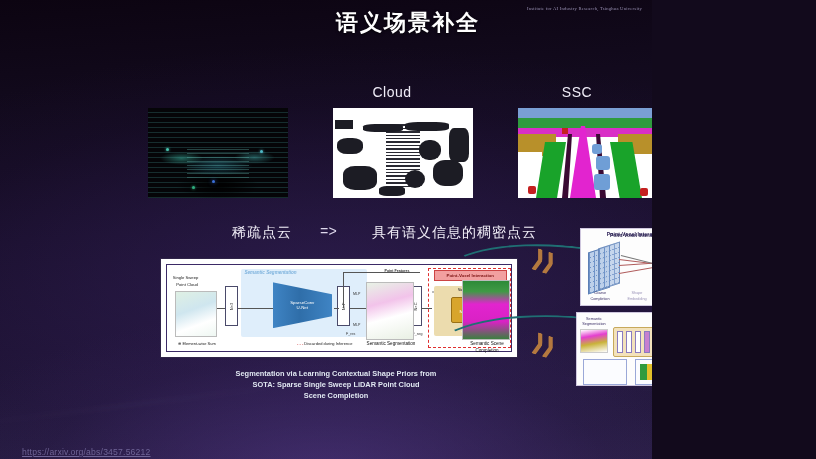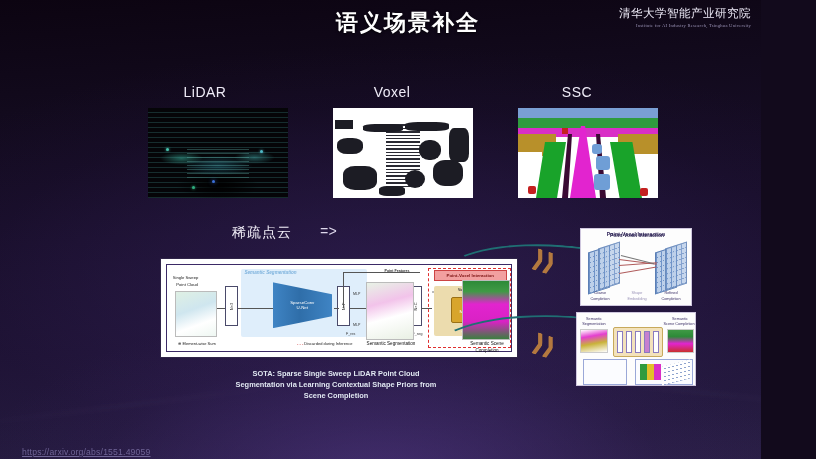--- a/index.html
+++ b/index.html
@@ -3,21 +3,21 @@
 <meta charset="utf-8">
 <style>
   * { margin:0; padding:0; box-sizing:border-box; }
   html,body { width:816px; height:459px; overflow:hidden; }
   body {
     font-family: "Liberation Sans", sans-serif;
     background:#120a1c;
     position:relative;
   }
   #slide {
-    position:absolute; left:0; top:0; width:761px; height:459px;
+    position:absolute; left:0; top:0; width:652px; height:459px;
     overflow:hidden;
     background:
       radial-gradient(ellipse 520px 220px at 50% 104%, rgba(92,62,150,0.50) 0%, rgba(60,36,100,0.14) 55%, rgba(0,0,0,0) 78%),
       radial-gradient(ellipse 700px 300px at 52% 62%, rgba(62,40,108,0.45) 0%, rgba(40,22,72,0.12) 60%, rgba(0,0,0,0) 80%),
       linear-gradient(176deg, #0c0411 0%, #120a1d 22%, #190f2b 48%, #1e1334 70%, #241a3e 88%, #2a1f46 100%);
   }
   
   .sweep {
     position:absolute; pointer-events:none;
     background:linear-gradient(90deg, rgba(255,255,255,0) 0%, rgba(190,170,235,0.055) 50%, rgba(255,255,255,0) 100%);
@@ -171,34 +171,32 @@
 
 <div id="slide">
 
   <div class="sweep a"></div>
   <div class="sweep b"></div>
   <div class="sweep c"></div>
 
   <div class="title">语义场景补全</div>
 
   <div class="logo">
-    <div class="logo-cn">清华大学智能产业研究院</div>
     <div class="logo-en">Institute for AI Industry Research, Tsinghua University</div>
   </div>
 
-  <div class="panel-label" style="left:150px;top:84px;width:110px;">LiDAR</div>
   <div class="panel-img lidar" style="left:148px;top:108px;width:140px;height:90px;">
     <div class="scan"></div>
     <div class="gl" style="left:18px;top:40px;background:#48c4b0;box-shadow:0 0 3px #48c4b0;"></div>
     <div class="gl" style="left:112px;top:42px;background:#4fb8c6;box-shadow:0 0 3px #4fb8c6;"></div>
     <div class="gl" style="left:64px;top:72px;background:#3b6fd8;box-shadow:0 0 4px #3b6fd8;"></div>
     <div class="gl" style="left:44px;top:78px;background:#2fae7e;box-shadow:0 0 3px #2fae7e;"></div>
   </div>
 
-  <div class="panel-label" style="left:337px;top:84px;width:110px;">Voxel</div>
+  <div class="panel-label" style="left:337px;top:84px;width:110px;">Cloud</div>
   <div class="panel-img voxel" style="left:333px;top:108px;width:140px;height:90px;">
     <div class="road"></div>
     <div class="blob" style="left:4px;top:30px;width:26px;height:16px;border-radius:40%;"></div>
     <div class="blob" style="left:10px;top:58px;width:34px;height:24px;border-radius:35%;"></div>
     <div class="blob" style="left:2px;top:12px;width:18px;height:9px;"></div>
     <div class="blob" style="left:30px;top:16px;width:40px;height:8px;border-radius:30%;"></div>
     <div class="blob" style="left:72px;top:14px;width:44px;height:9px;border-radius:30%;"></div>
     <div class="blob" style="left:86px;top:32px;width:22px;height:20px;border-radius:45%;"></div>
     <div class="blob" style="left:100px;top:52px;width:30px;height:26px;border-radius:40%;"></div>
     <div class="blob" style="left:72px;top:62px;width:20px;height:18px;border-radius:50%;"></div>
@@ -228,20 +226,21 @@
     <div class="seg" style="left:78px;top:48px;width:14px;height:14px;background:#6f9ed6;border-radius:3px;"></div>
     <div class="seg" style="left:76px;top:66px;width:16px;height:16px;background:#6f9ed6;border-radius:3px;"></div>
     <div class="seg" style="left:74px;top:36px;width:10px;height:10px;background:#6f9ed6;border-radius:3px;"></div>
     <div class="seg" style="left:10px;top:78px;width:8px;height:8px;background:#c42020;border-radius:2px;"></div>
     <div class="seg" style="left:122px;top:80px;width:8px;height:8px;background:#c42020;border-radius:2px;"></div>
     <div class="seg" style="left:44px;top:20px;width:6px;height:6px;background:#c42020;"></div>
   </div>
 
   <div class="mid-left" style="left:232px;top:224px;">稀疏点云</div>
   <div class="mid-arrow" style="left:320px;top:224px;">=&gt;</div>
+  <div class="mid-right" style="left:372px;top:224px;">具有语义信息的稠密点云</div>
 
   <div class="arch-wrap">
     <div class="arch">
       <div class="arch-inner-box"></div>
 
       <div class="seg-region"></div>
       <div class="seg-region-lbl">Semantic Segmentation</div>
 
       <div class="thumb" style="left:3%;top:32%;width:12%;height:50%;
            background:linear-gradient(160deg,#dff0e4 0%,#cfe6ef 40%,#ffffff 70%,#eef7f2 100%);"></div>
@@ -322,22 +321,22 @@
 
   <div style="position:absolute;left:462px;top:280px;width:48px;height:60px;border:0.6px solid #bbb;
        background:linear-gradient(180deg,#2d8a38 0%,#3f9a45 18%,#e224cf 40%,#d922c4 70%,#3b7f3f 100%);"></div>
   <div style="position:absolute;left:458px;top:341px;width:58px;text-align:center;font-size:4.6px;color:#111;">Semantic Scene</div>
   <div style="position:absolute;left:458px;top:348px;width:58px;text-align:center;font-size:4.6px;color:#111;">Completion</div>
 
   <div class="swoosh" style="left:440px;top:246px;width:260px;height:90px;transform:rotate(6deg);"></div>
   <div class="swoosh" style="left:430px;top:316px;width:280px;height:96px;transform:rotate(4deg);"></div>
 
   <div class="fig-cap">
+    <div>Segmentation via Learning Contextual Shape Priors from</div>
     <div>SOTA: Sparse Single Sweep LiDAR Point Cloud</div>
-    <div>Segmentation via Learning Contextual Shape Priors from</div>
     <div>Scene Completion</div>
   </div>
 
   <div class="chev" style="left:534px;top:252px;transform:rotate(18deg);">
       <i></i>
       <i></i>
     </div>
   <div class="chev" style="left:534px;top:336px;transform:rotate(18deg);">
       <i></i>
       <i></i>
@@ -391,15 +390,15 @@
       <div style="position:absolute;left:4px;top:4px;width:7px;height:16px;background:#2f9b3e;"></div>
       <div style="position:absolute;left:11px;top:4px;width:7px;height:16px;background:#e2c02a;"></div>
       <div style="position:absolute;left:18px;top:4px;width:7px;height:16px;background:#d92fc6;"></div>
       <div style="position:absolute;left:26px;top:3px;width:28px;height:19px;
            background:repeating-linear-gradient(0deg,#8fa4cf 0 0.6px,#fff 0.6px 4px),
                       repeating-linear-gradient(90deg,#8fa4cf 0 0.6px,rgba(0,0,0,0) 0.6px 4px);
            transform:skewY(-14deg);"></div>
     </div>
   </div>
 
-  <div class="link">https://arxiv.org/abs/1551.49059</div>
+  <div class="link">https://arxiv.org/abs/3457.56212</div>
 
 </div>
 
 </body></html>

